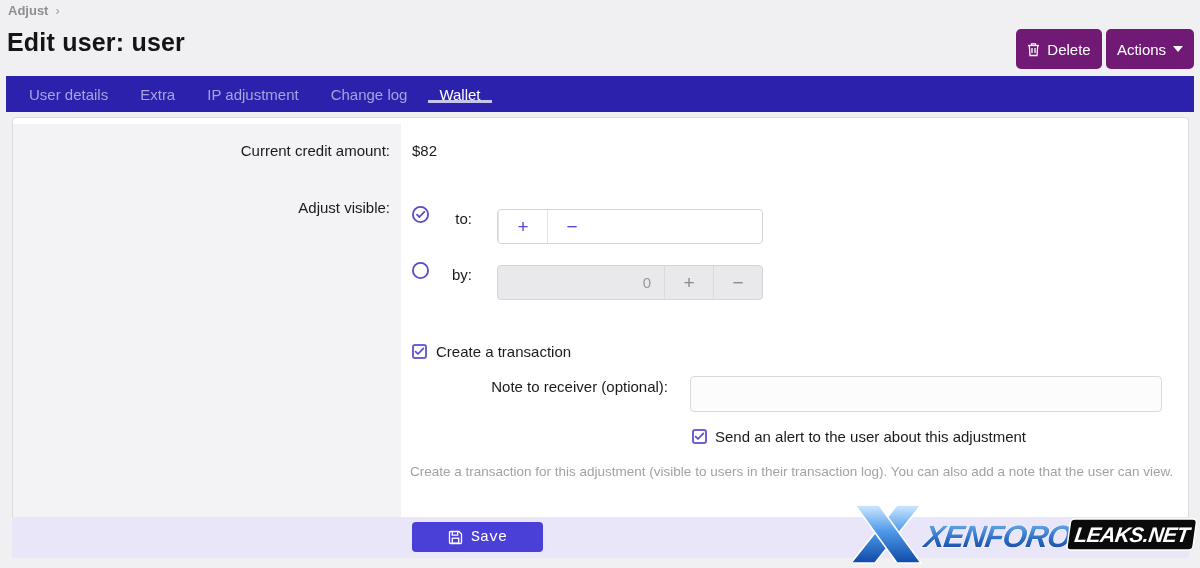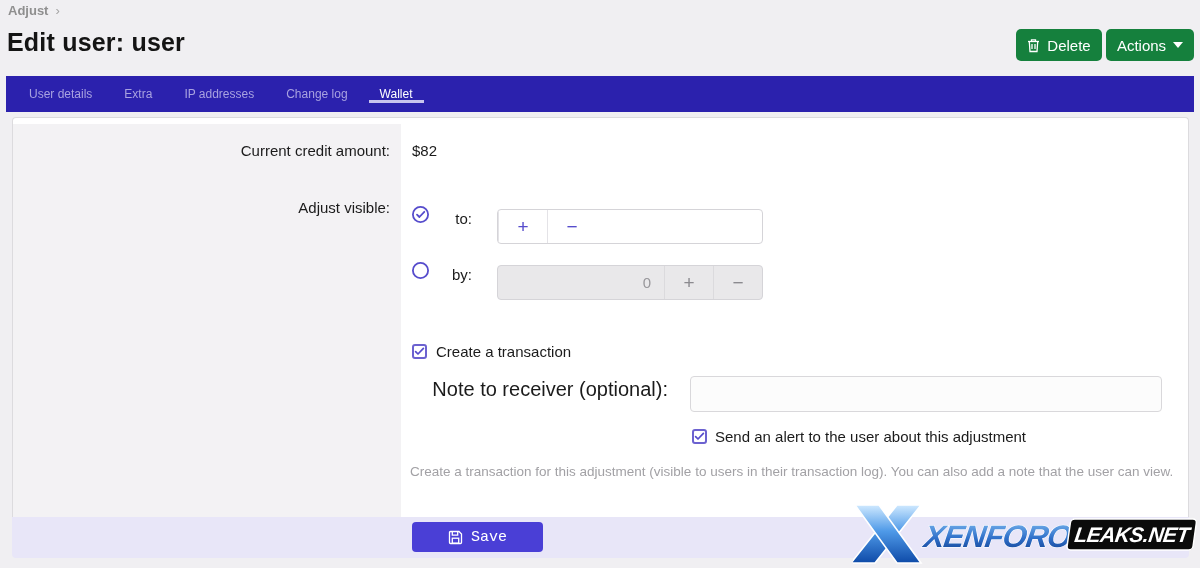--- a/index.html
+++ b/index.html
@@ -8,34 +8,34 @@
     position: relative; width: 1200px; height: 568px;
     background: #f0eff2; overflow: hidden;
     font-family: "Liberation Sans", sans-serif; color: #1b1b1b;
   }
   
   .breadcrumb { position:absolute; left:8px; top:3px; font-size:13px; font-weight:700; color:#8f8f8f; }
   .breadcrumb .crumb { cursor:pointer; }
   .breadcrumb .chev { font-weight:400; color:#a5a5a5; margin-left:7px; font-size:13px; }
   .page-title { position:absolute; left:7px; top:28px; font-size:25px; font-weight:700; color:#141414; letter-spacing:.2px; }
   .hdr-btn {
-    position:absolute; top:29px; height:32px; background:#15803d; color:#fff;
+    position:absolute; top:29px; height:40px; background:#701a75; color:#fff;
     border:none; border-radius:5px; font-family:"Liberation Sans",sans-serif;
     font-size:15px; display:flex; align-items:center; justify-content:center; gap:7px; cursor:pointer;
   }
   .btn-delete { left:1016px; width:86px; }
   .btn-actions { left:1106px; width:88px; }
   .caret-down { width:0; height:0; border-left:5px solid transparent; border-right:5px solid transparent; border-top:6px solid #ffffff; display:inline-block; }
   
   .tabbar {
     position:absolute; left:6px; top:76px; width:1188px; height:36px;
     background:#2b21ad; display:flex; align-items:stretch; padding-left:7px;
   }
   .tab {
-    font-size:12px; color:#a8a2e0; padding:0 11px; margin:9px 5px;
+    font-size:15px; color:#a8a2e0; padding:0 11px; margin:9px 5px;
     display:flex; align-items:center; cursor:pointer; border-bottom:3px solid transparent; padding-top:3px;
   }
   .tab.active { color:#ffffff; border-bottom-color:#c8c4ee; }
   
   .panel {
     position:absolute; left:12px; top:117px; width:1177px; height:400px;
     background:#ffffff; border:1px solid #dcdbde; border-bottom:none; border-radius:4px 4px 0 0;
   }
   .label-col { position:absolute; left:13px; top:124px; width:388px; height:393px; background:#f3f2f4; }
   .row-label { position:absolute; text-align:right; font-size:15px; color:#1b1b1b; width:378px; left:12px; }
@@ -71,21 +71,21 @@
   .checkbox {
     position:absolute; width:15px; height:15px; background:#fff;
     border:2px solid #6c62d0; border-radius:3px; cursor:pointer;
     display:flex; align-items:center; justify-content:center;
   }
   .cb-create { left:412px; top:344px; }
   .cb-alert { left:692px; top:429px; }
   .cb-label { position:absolute; font-size:15px; color:#1b1b1b; cursor:pointer; }
   .cbl-create { left:436px; top:343px; }
   .cbl-alert { left:715px; top:428px; }
-  .lbl-note { position:absolute; left:400px; top:378px; width:268px; text-align:right; font-size:20px; color:#1b1b1b; }
+  .lbl-note { position:absolute; left:400px; top:378px; width:268px; text-align:right; font-size:15px; color:#1b1b1b; }
   .note-input {
     position:absolute; left:690px; top:376px; width:472px; height:36px;
     border:1px solid #d9d8db; border-radius:4px; background:#fcfcfc;
     font-size:15px; padding:0 10px; outline:none; font-family:"Liberation Sans",sans-serif;
   }
   .help-text { position:absolute; left:410px; top:461px; width:772px; font-size:13.5px; color:#a2a1a5; line-height:21px; }
   
   .footer-bar {
     position:absolute; left:12px; top:517px; width:1177px; height:41px;
     background:#e8e6f8; border-radius:0 0 4px 4px;
@@ -122,21 +122,21 @@
   </button>
 
   <button class="hdr-btn btn-actions">
     <span>Actions</span>
     <span class="caret-down"></span>
   </button>
 
   <nav class="tabbar">
     <div class="tab">User details</div>
     <div class="tab">Extra</div>
-    <div class="tab">IP addresses</div>
+    <div class="tab">IP adjustment</div>
     <div class="tab">Change log</div>
     <div class="tab active">Wallet</div>
   </nav>
 
   <div class="panel"></div>
   <div class="label-col"></div>
 
   <div class="row-label lbl-current">Current credit amount:</div>
   <div class="static-value">$82</div>
 

